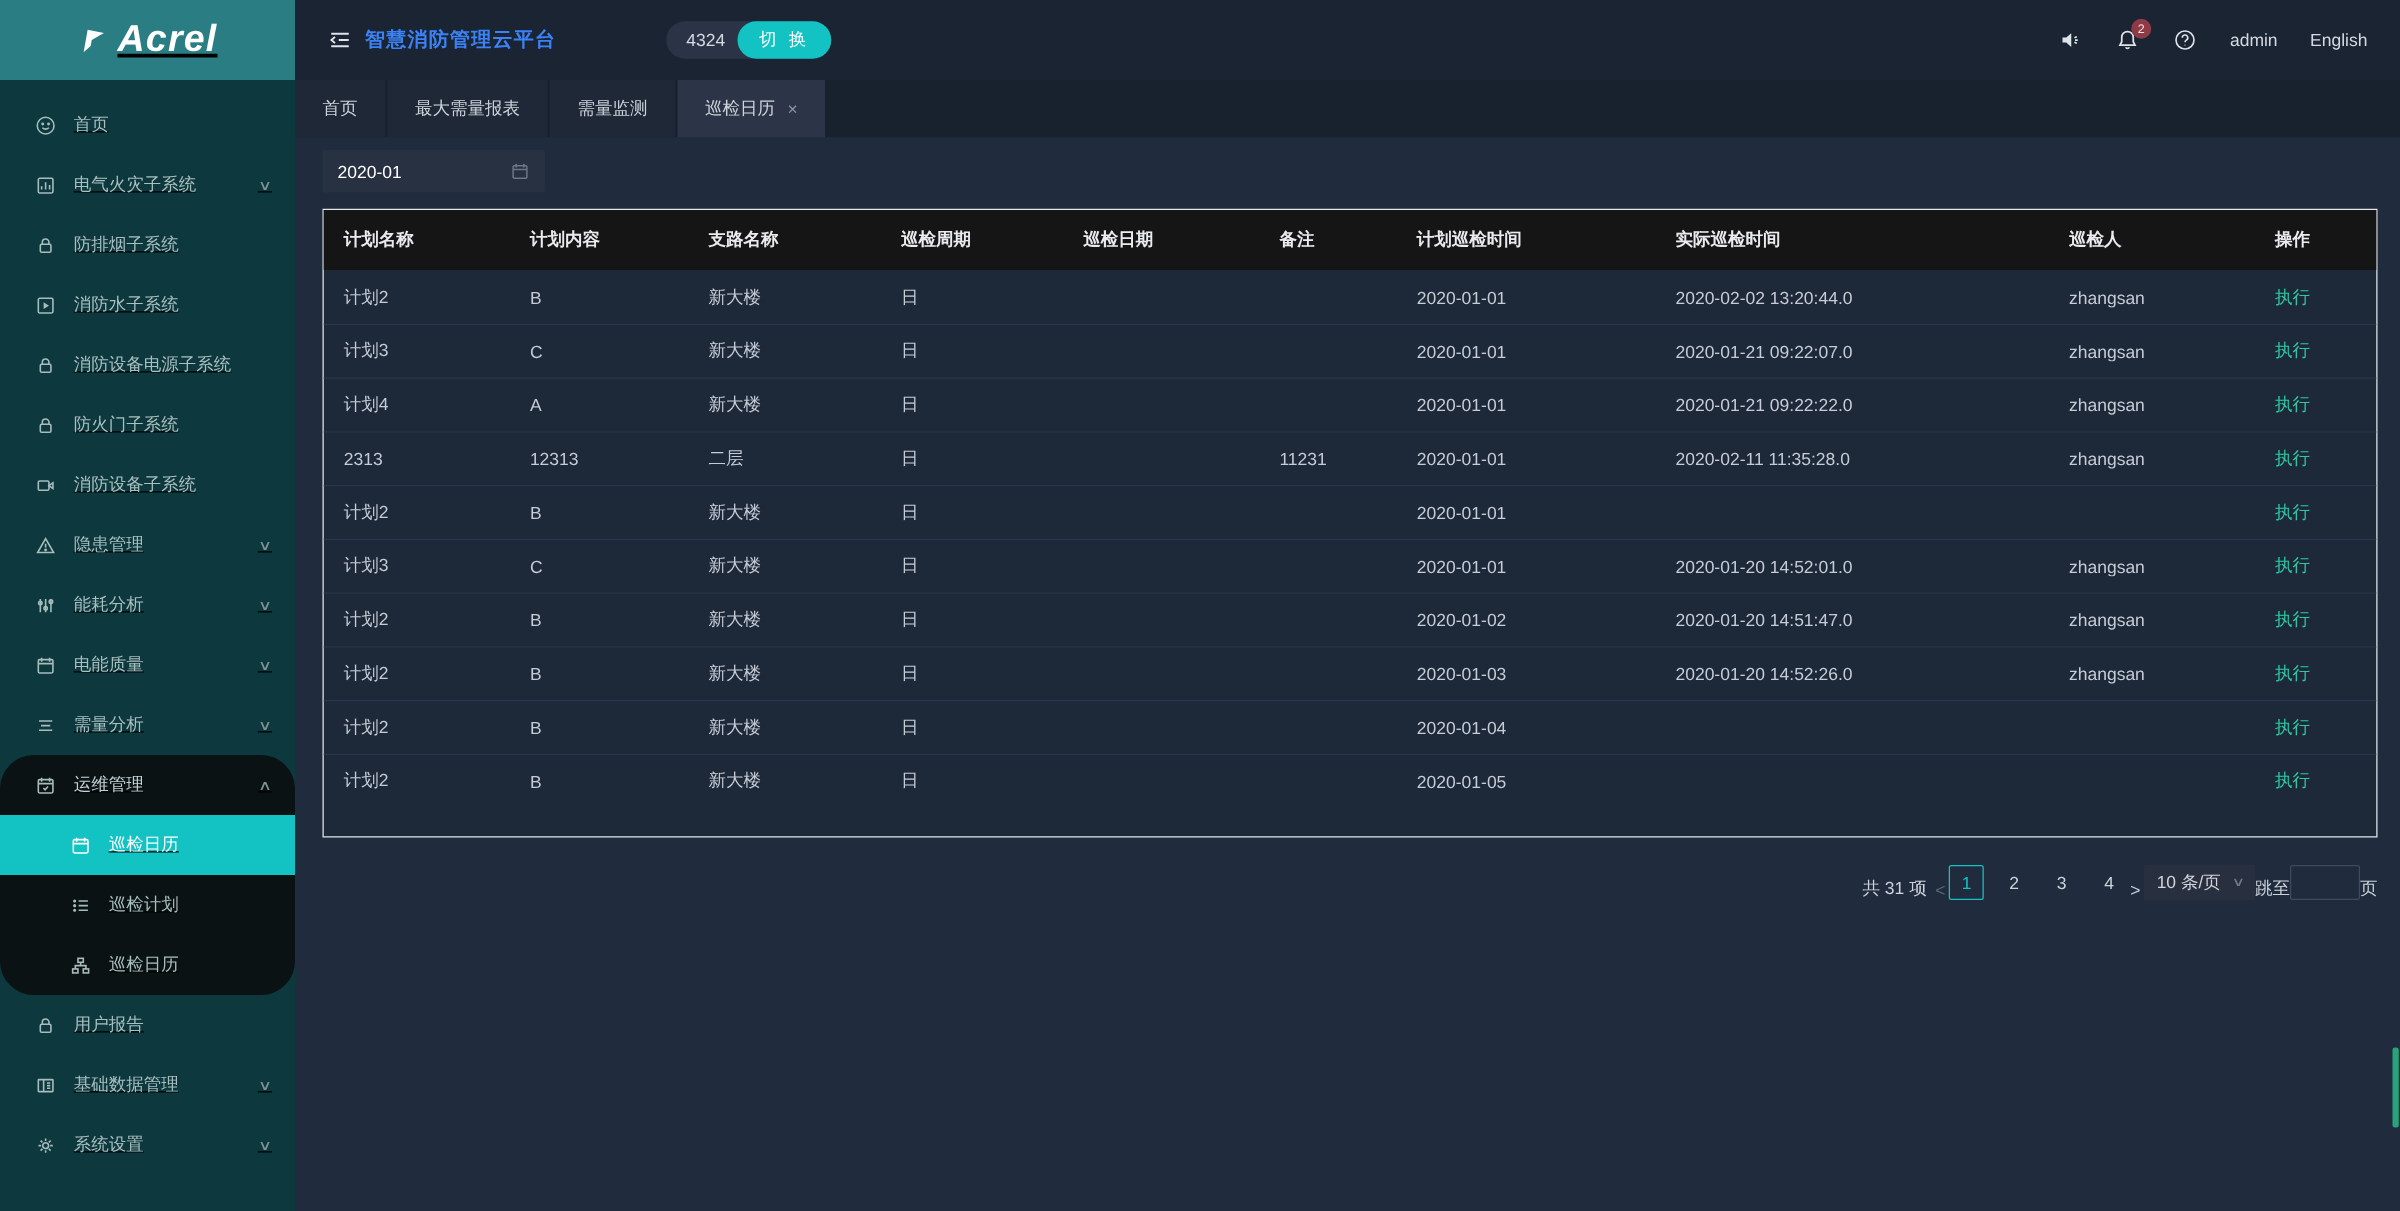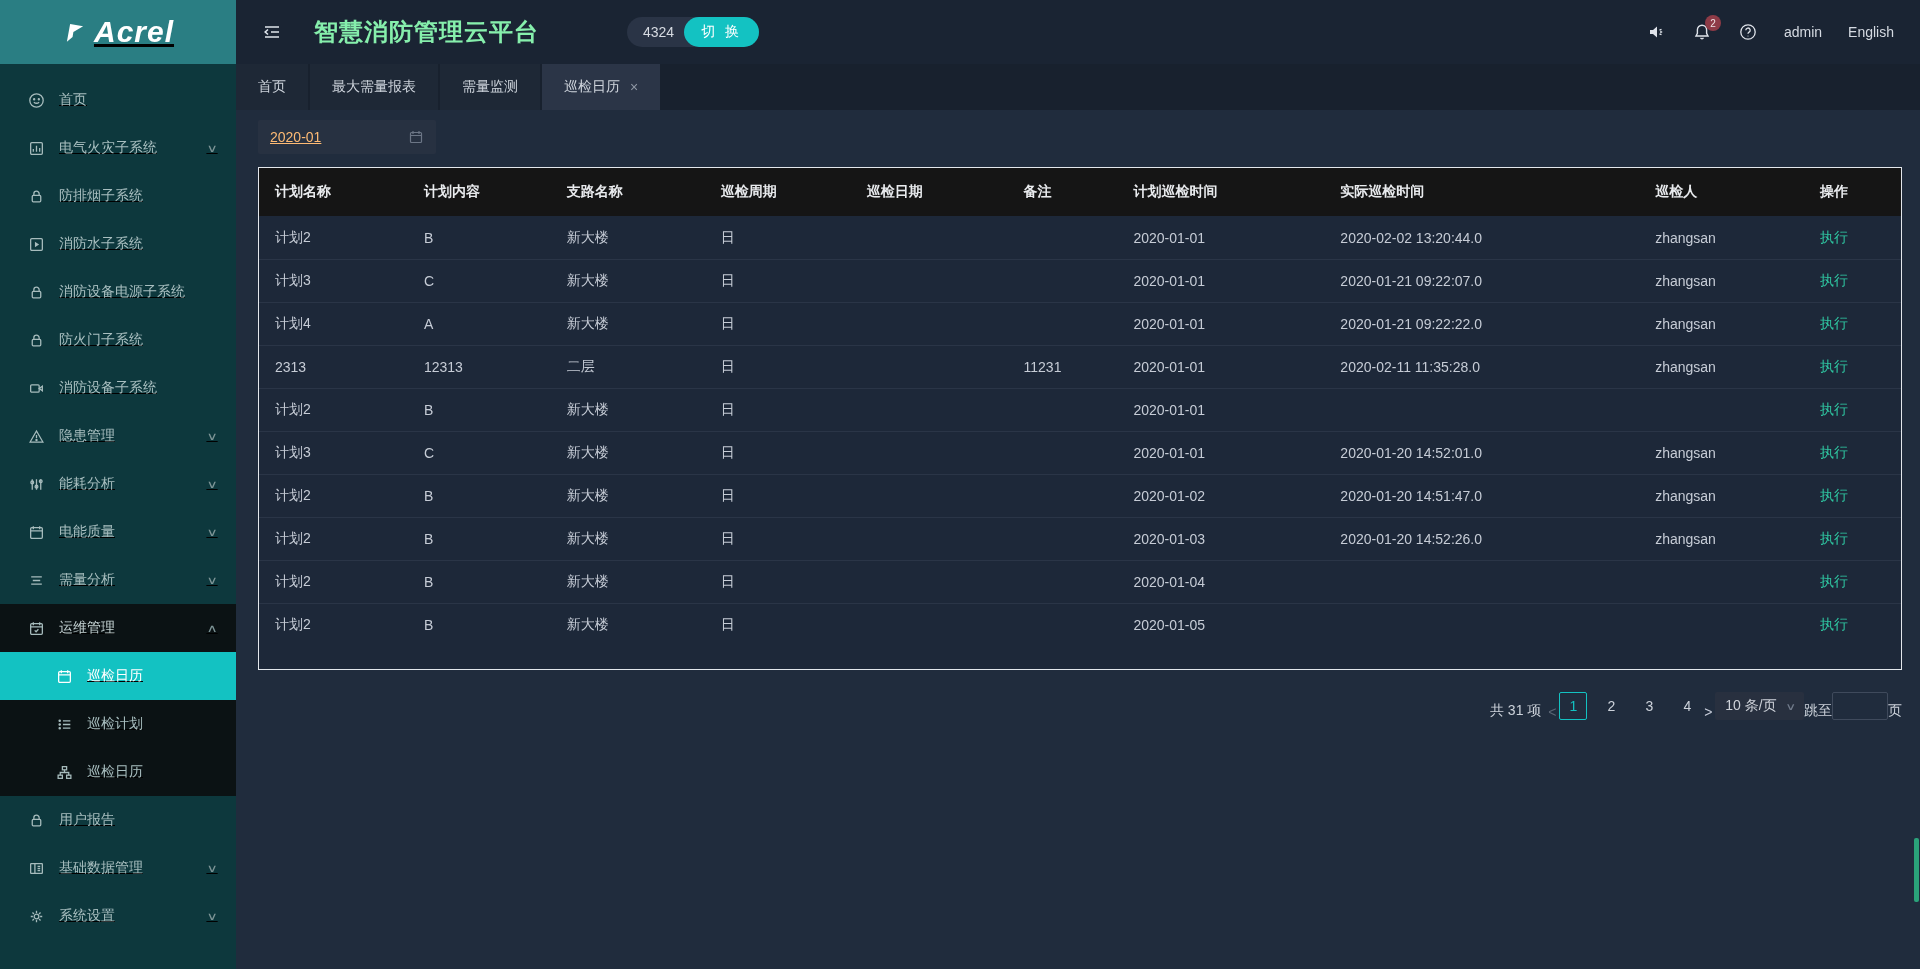--- a/index.html
+++ b/index.html
@@ -11,52 +11,52 @@
   .sidebar { width:236px; height:100%; background:#0d383d; flex:0 0 236px; overflow:hidden;text-decoration:underline; }
   .logo { height:64px; background:#2a7e83; display:flex; align-items:center; justify-content:center; gap:6px; cursor:pointer; }
   .logo-text { color:#fff; font-size:30px; font-weight:bold; font-style:italic; letter-spacing:1px; }
   .menu { padding-top:12px; }
   .menu-item { height:48px; display:flex; align-items:center; padding:0 18px 0 28px;
                color:#a9bfc0; font-size:14px; cursor:pointer; position:relative; }
   .mi-icon { width:17px; height:17px; margin-right:14px; flex:0 0 17px; display:inline-flex; align-items:center; justify-content:center; }
   .mi-icon svg { width:17px; height:17px; }
   .mi-label { flex:1; white-space:nowrap; }
   .mi-chev { font-size:11px; color:#7d9496; transform:scaleX(1.4); margin-right:2px; }
-  .menu-group { background:#0b1214; }
+  .menu-group { background:#0b1214;border-radius:27px; }
   .menu-group .menu-item.group-head { color:#c4d2d3; }
   .menu-item.sub { padding-left:56px; color:#a9bfc0; }
   .menu-item.sub.active { background:#13c2c2; color:#ffffff; }
   .menu-item.sub.active svg * { stroke:#ffffff; }
 
   
   .main { flex:1; display:flex; flex-direction:column; height:100%; }
   .topbar { height:64px; background:#1a2433; display:flex; align-items:center; padding:0 26px; flex:0 0 64px; }
   .fold { width:20px; height:20px; cursor:pointer; display:inline-flex; }
-  .title { color:#86efac; font-size:24px; font-weight:bold; margin-left:32px; letter-spacing:1px; }
+  .title { color:#3b82f6; font-size:16px; font-weight:bold; margin-left:10px; letter-spacing:1px; }
   .proj-pill { display:flex; align-items:center; background:#2a3446; border-radius:16px; height:30px; margin-left:88px; padding-left:16px; cursor:pointer; }
   .proj-count { color:#d7dbe2; font-size:14px; margin-right:10px; }
   .switch-btn { border:none; background:#13c2c2; color:#ffffff; height:30px; border-radius:15px; padding:0 17px; font-size:14px; cursor:pointer; letter-spacing:3px; }
   .topbar-right { margin-left:auto; display:flex; align-items:center; gap:26px; }
   .tb-icon { width:20px; height:20px; display:inline-flex; position:relative; cursor:pointer; }
   .tb-icon svg { width:20px; height:20px; }
   .bell-badge { position:absolute; top:-7px; right:-9px; min-width:16px; height:16px; background:#8e3b47; border-radius:8px; color:#efe2e4; font-size:10px; display:flex; align-items:center; justify-content:center; padding:0 4px; }
   .tb-text { color:#d5dae2; font-size:14px; cursor:pointer; }
 
   
   .tabbar { height:46px; background:#18212e; display:flex; flex:0 0 46px; }
   .tab { height:100%; padding:0 22px; display:flex; align-items:center; gap:10px;
          background:#1e2836; color:#ced4dc; font-size:14px; margin-right:2px; cursor:pointer; }
   .tab.active { background:#2b3547; }
   .tab-close { color:#8f97a4; font-size:14px; cursor:pointer; }
 
   
   .content { flex:1; background:#202c3d; padding:10px 18px 0 22px; }
   .datepicker { width:178px; height:34px; background:#28324266; background:#273141; border-radius:2px;
                 display:flex; align-items:center; padding:0 12px; cursor:pointer; }
-  .dp-value { color:#fdba74; font-size:14px; flex:1;text-decoration:underline; }
+  .dp-value { color:#ffffff; font-size:14px; flex:1; }
   .dp-icon { display:inline-flex; }
 
   
   .table { margin-top:13px; border:1px solid #e3e7ec; background:#1d2839; }
   .grid-row { display:grid; grid-template-columns:149fr 143fr 154fr 146fr 157fr 110fr 207fr 315fr 165fr 97fr; }
   .thead { background:#151515; height:48px; align-items:center; }
   .th { color:#e9ebee; font-size:14px; font-weight:bold; padding-left:16px; white-space:nowrap; }
   .tr { height:43px; align-items:center; border-top:1px solid #2a3547; }
   .tbody .tr:first-child { border-top:none; }
   .td { color:#c6ccd6; font-size:14px; padding-left:16px; white-space:nowrap; overflow:hidden; }

